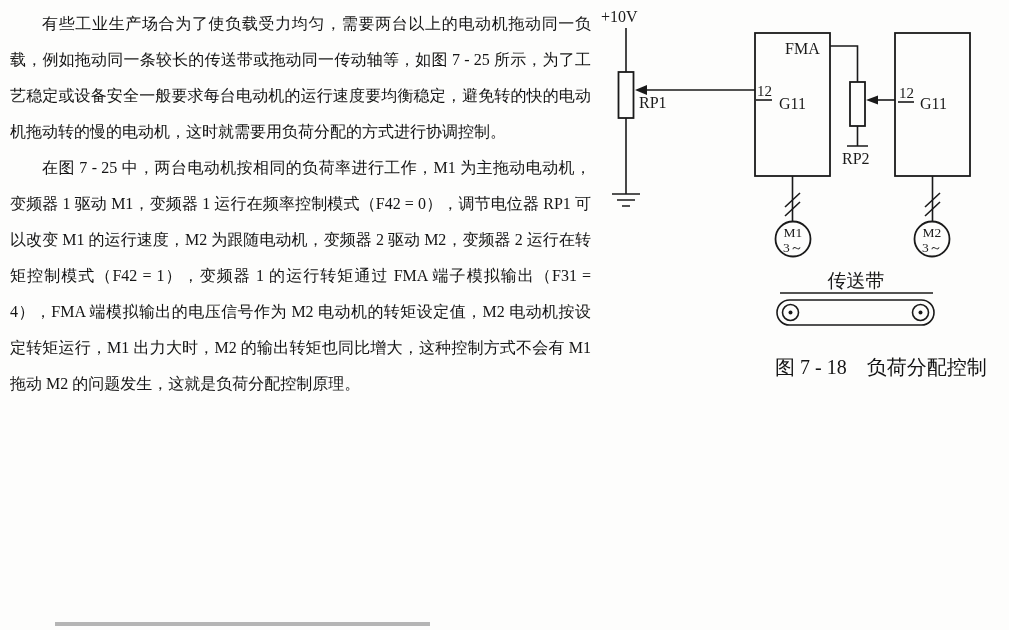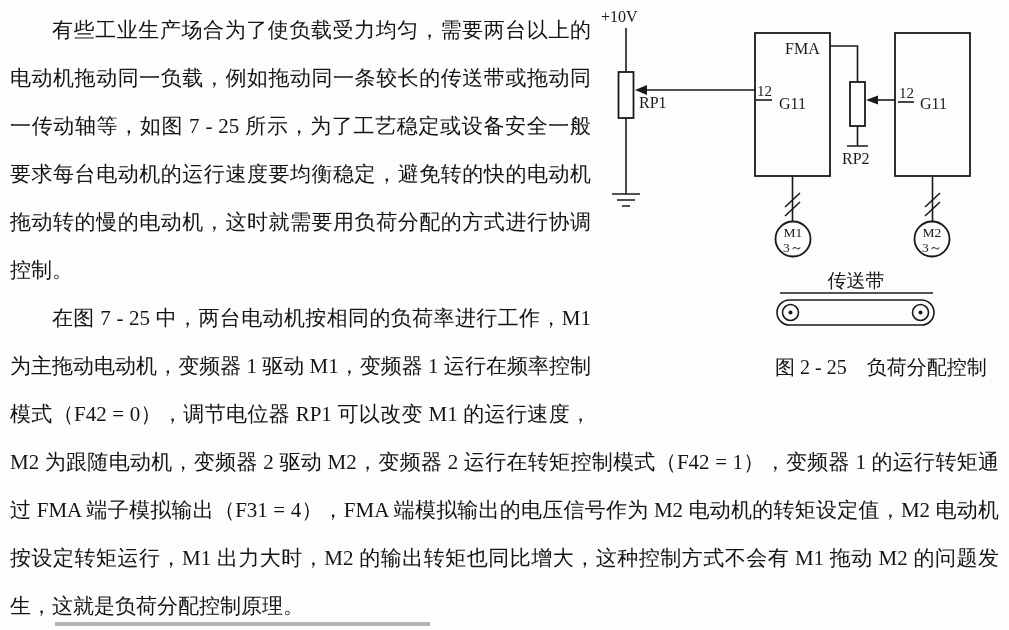--- a/index.html
+++ b/index.html
@@ -21,22 +21,22 @@
   .fig svg { display:block; }
   .figcaption {
     font-size:20px;
     margin-top:8px;
     padding-left:176px;
     white-space:nowrap;
     color:#141414;
   }
   p.para {
     margin:0;
-    font-size:21px;
-    line-height:48px;
+    font-size:16px;
+    line-height:36px;
     text-align:justify;
     text-indent:2em;
   }
   .scan-artifact {
     position:absolute;
     left:55px; bottom:4px;
     width:375px; height:4px;
     background:#8f8f8f;
     opacity:.65;
   }
@@ -108,20 +108,20 @@
         <text class="diag-text" font-size="19" x="257" y="281" text-anchor="middle">传送带</text>
         <path class="diag-line" d="M 181 287 H 334"></path>
         <rect class="diag-line" x="178" y="294" width="157" height="25" rx="12.5"></rect>
         <circle class="diag-line" cx="191.5" cy="306.5" r="8"></circle>
         <circle class="diag-fill" cx="191.5" cy="306.5" r="2"></circle>
         <circle class="diag-line" cx="321.5" cy="306.5" r="8"></circle>
         <circle class="diag-fill" cx="321.5" cy="306.5" r="2"></circle>
       </g>
     </svg>
 
-    <figcaption class="figcaption">图 2 - 25　负荷分配控制</figcaption>
+    <figcaption class="figcaption">图 7 - 18　负荷分配控制</figcaption>
   </figure>
 
   <p class="para">有些工业生产场合为了使负载受力均匀，需要两台以上的电动机拖动同一负载，例如拖动同一条较长的传送带或拖动同一传动轴等，如图 7 - 25 所示，为了工艺稳定或设备安全一般要求每台电动机的运行速度要均衡稳定，避免转的快的电动机拖动转的慢的电动机，这时就需要用负荷分配的方式进行协调控制。</p>
   <p class="para">在图 7 - 25 中，两台电动机按相同的负荷率进行工作，M1 为主拖动电动机，变频器 1 驱动 M1，变频器 1 运行在频率控制模式（F42 = 0），调节电位器 RP1 可以改变 M1 的运行速度，M2 为跟随电动机，变频器 2 驱动 M2，变频器 2 运行在转矩控制模式（F42 = 1），变频器 1 的运行转矩通过 FMA 端子模拟输出（F31 = 4），FMA 端模拟输出的电压信号作为 M2 电动机的转矩设定值，M2 电动机按设定转矩运行，M1 出力大时，M2 的输出转矩也同比增大，这种控制方式不会有 M1 拖动 M2 的问题发生，这就是负荷分配控制原理。</p>
 
   <div class="scan-artifact"></div>
 </div>
 
 </body></html>

